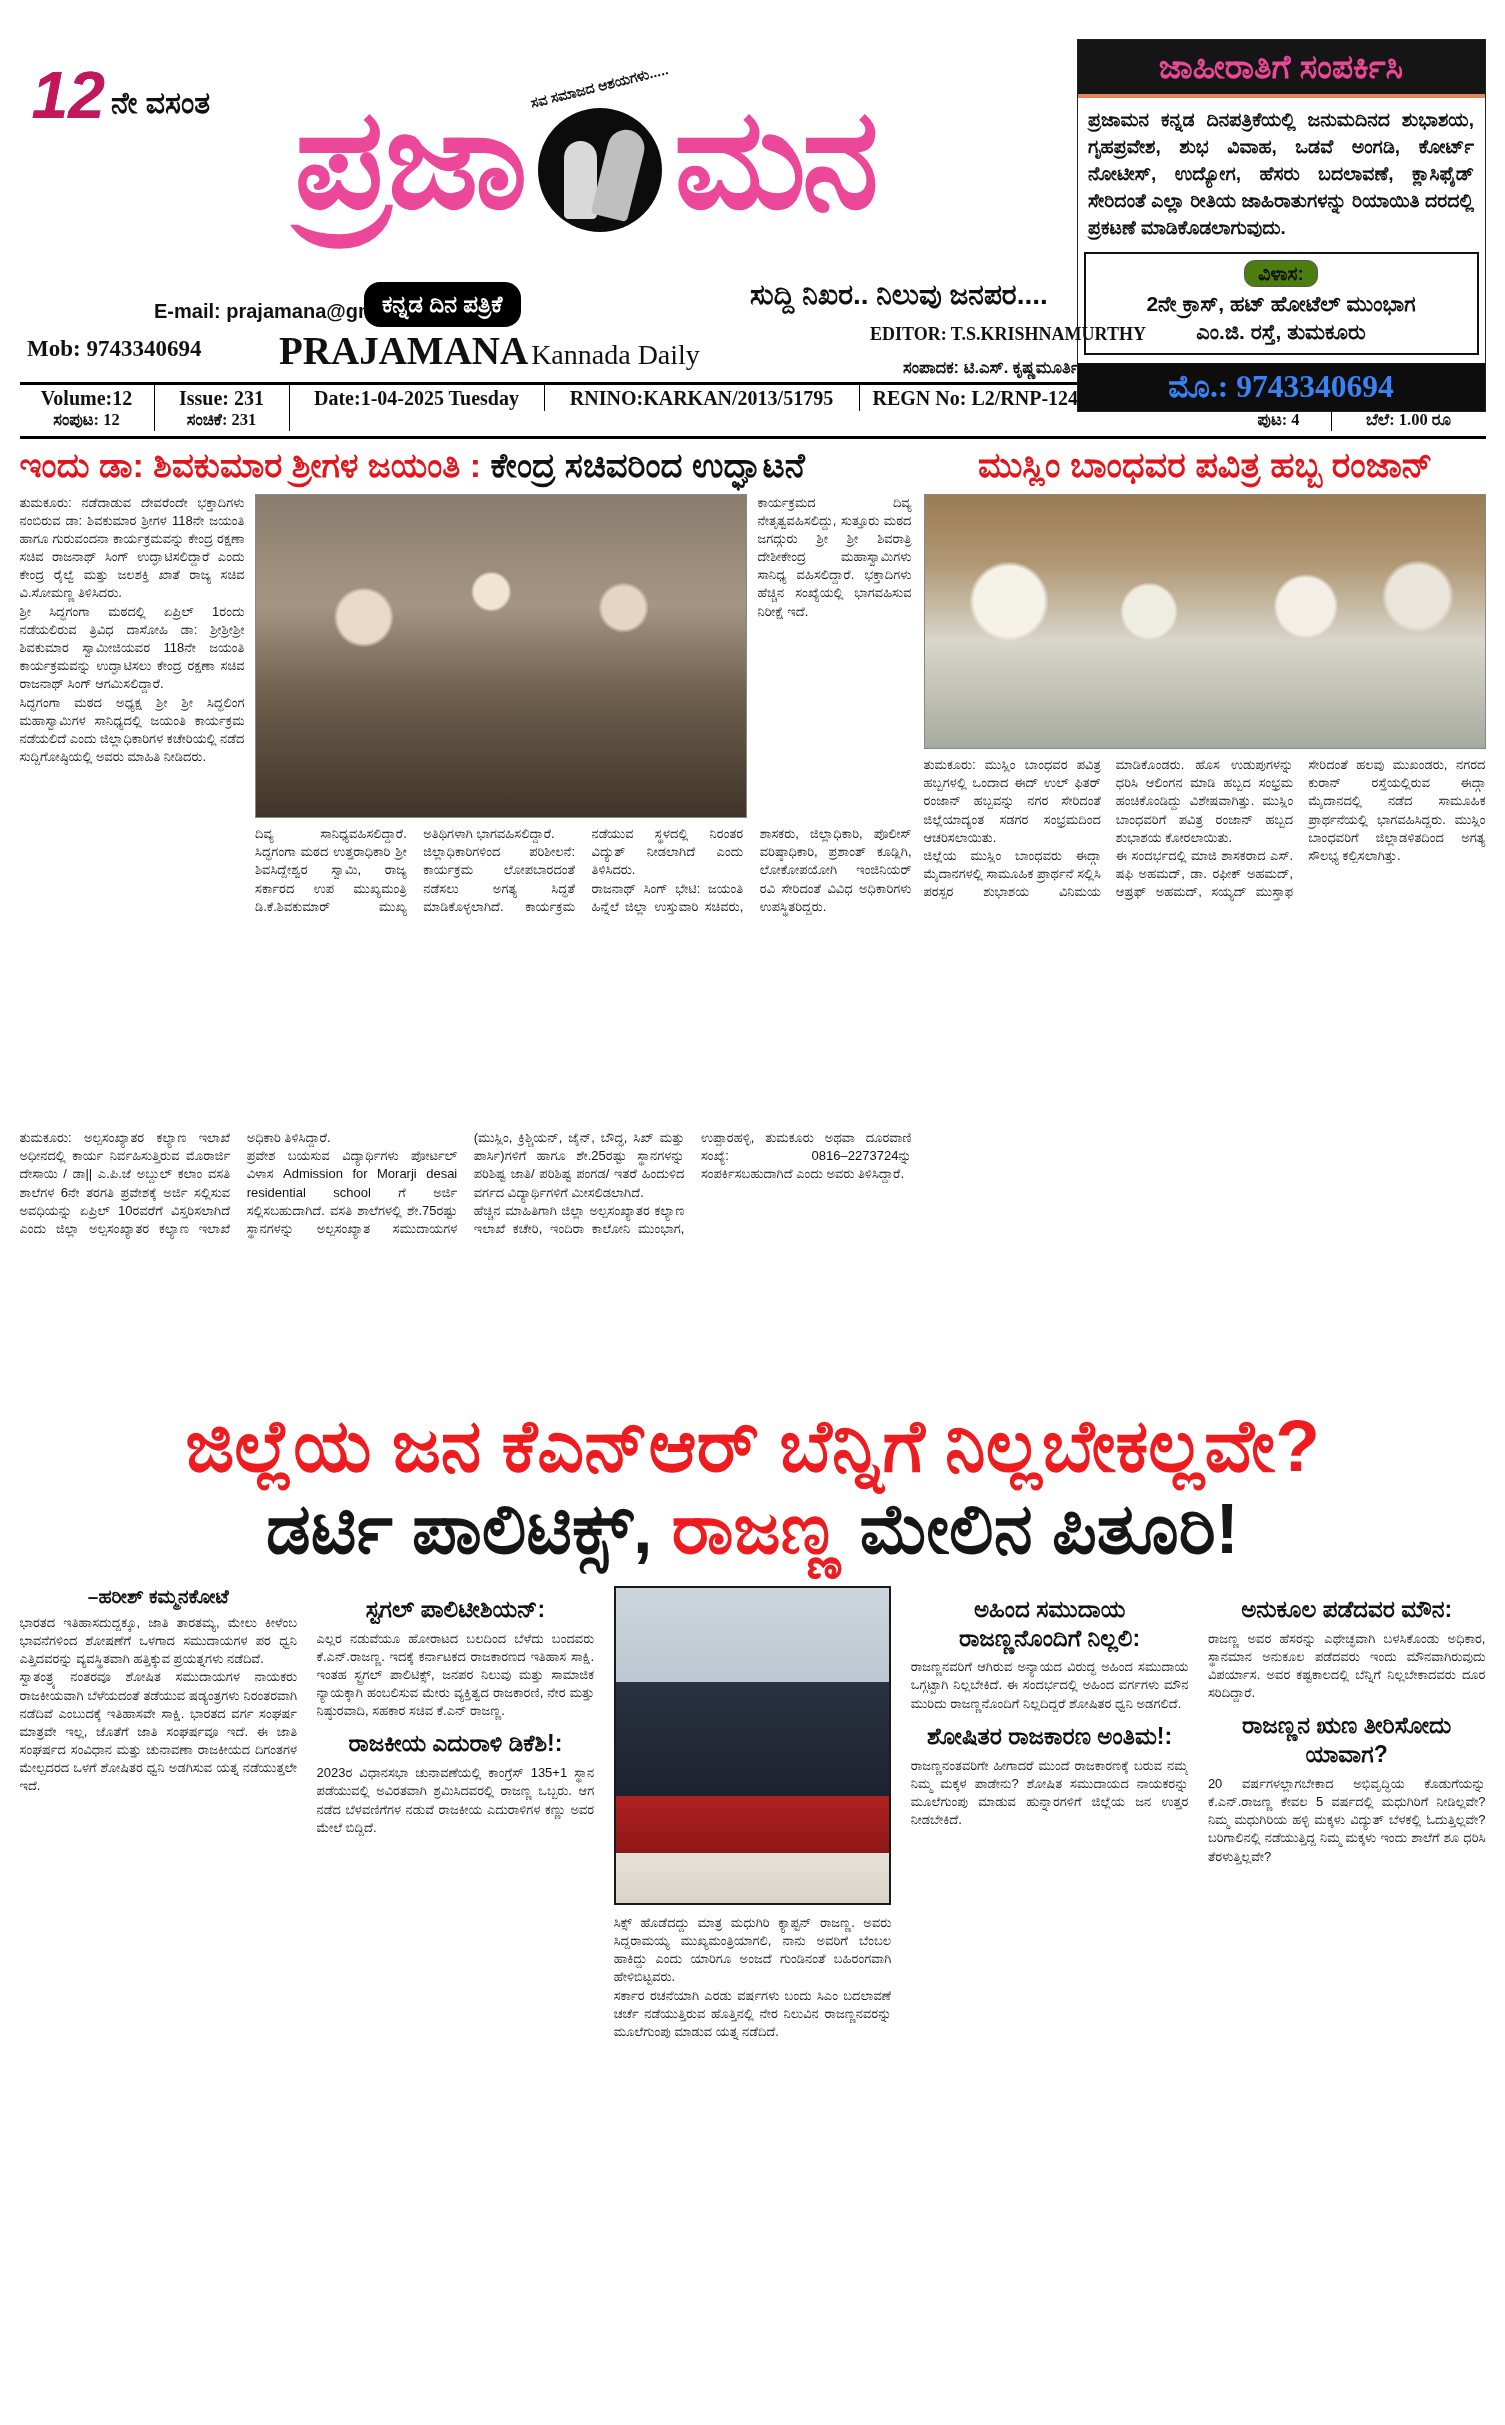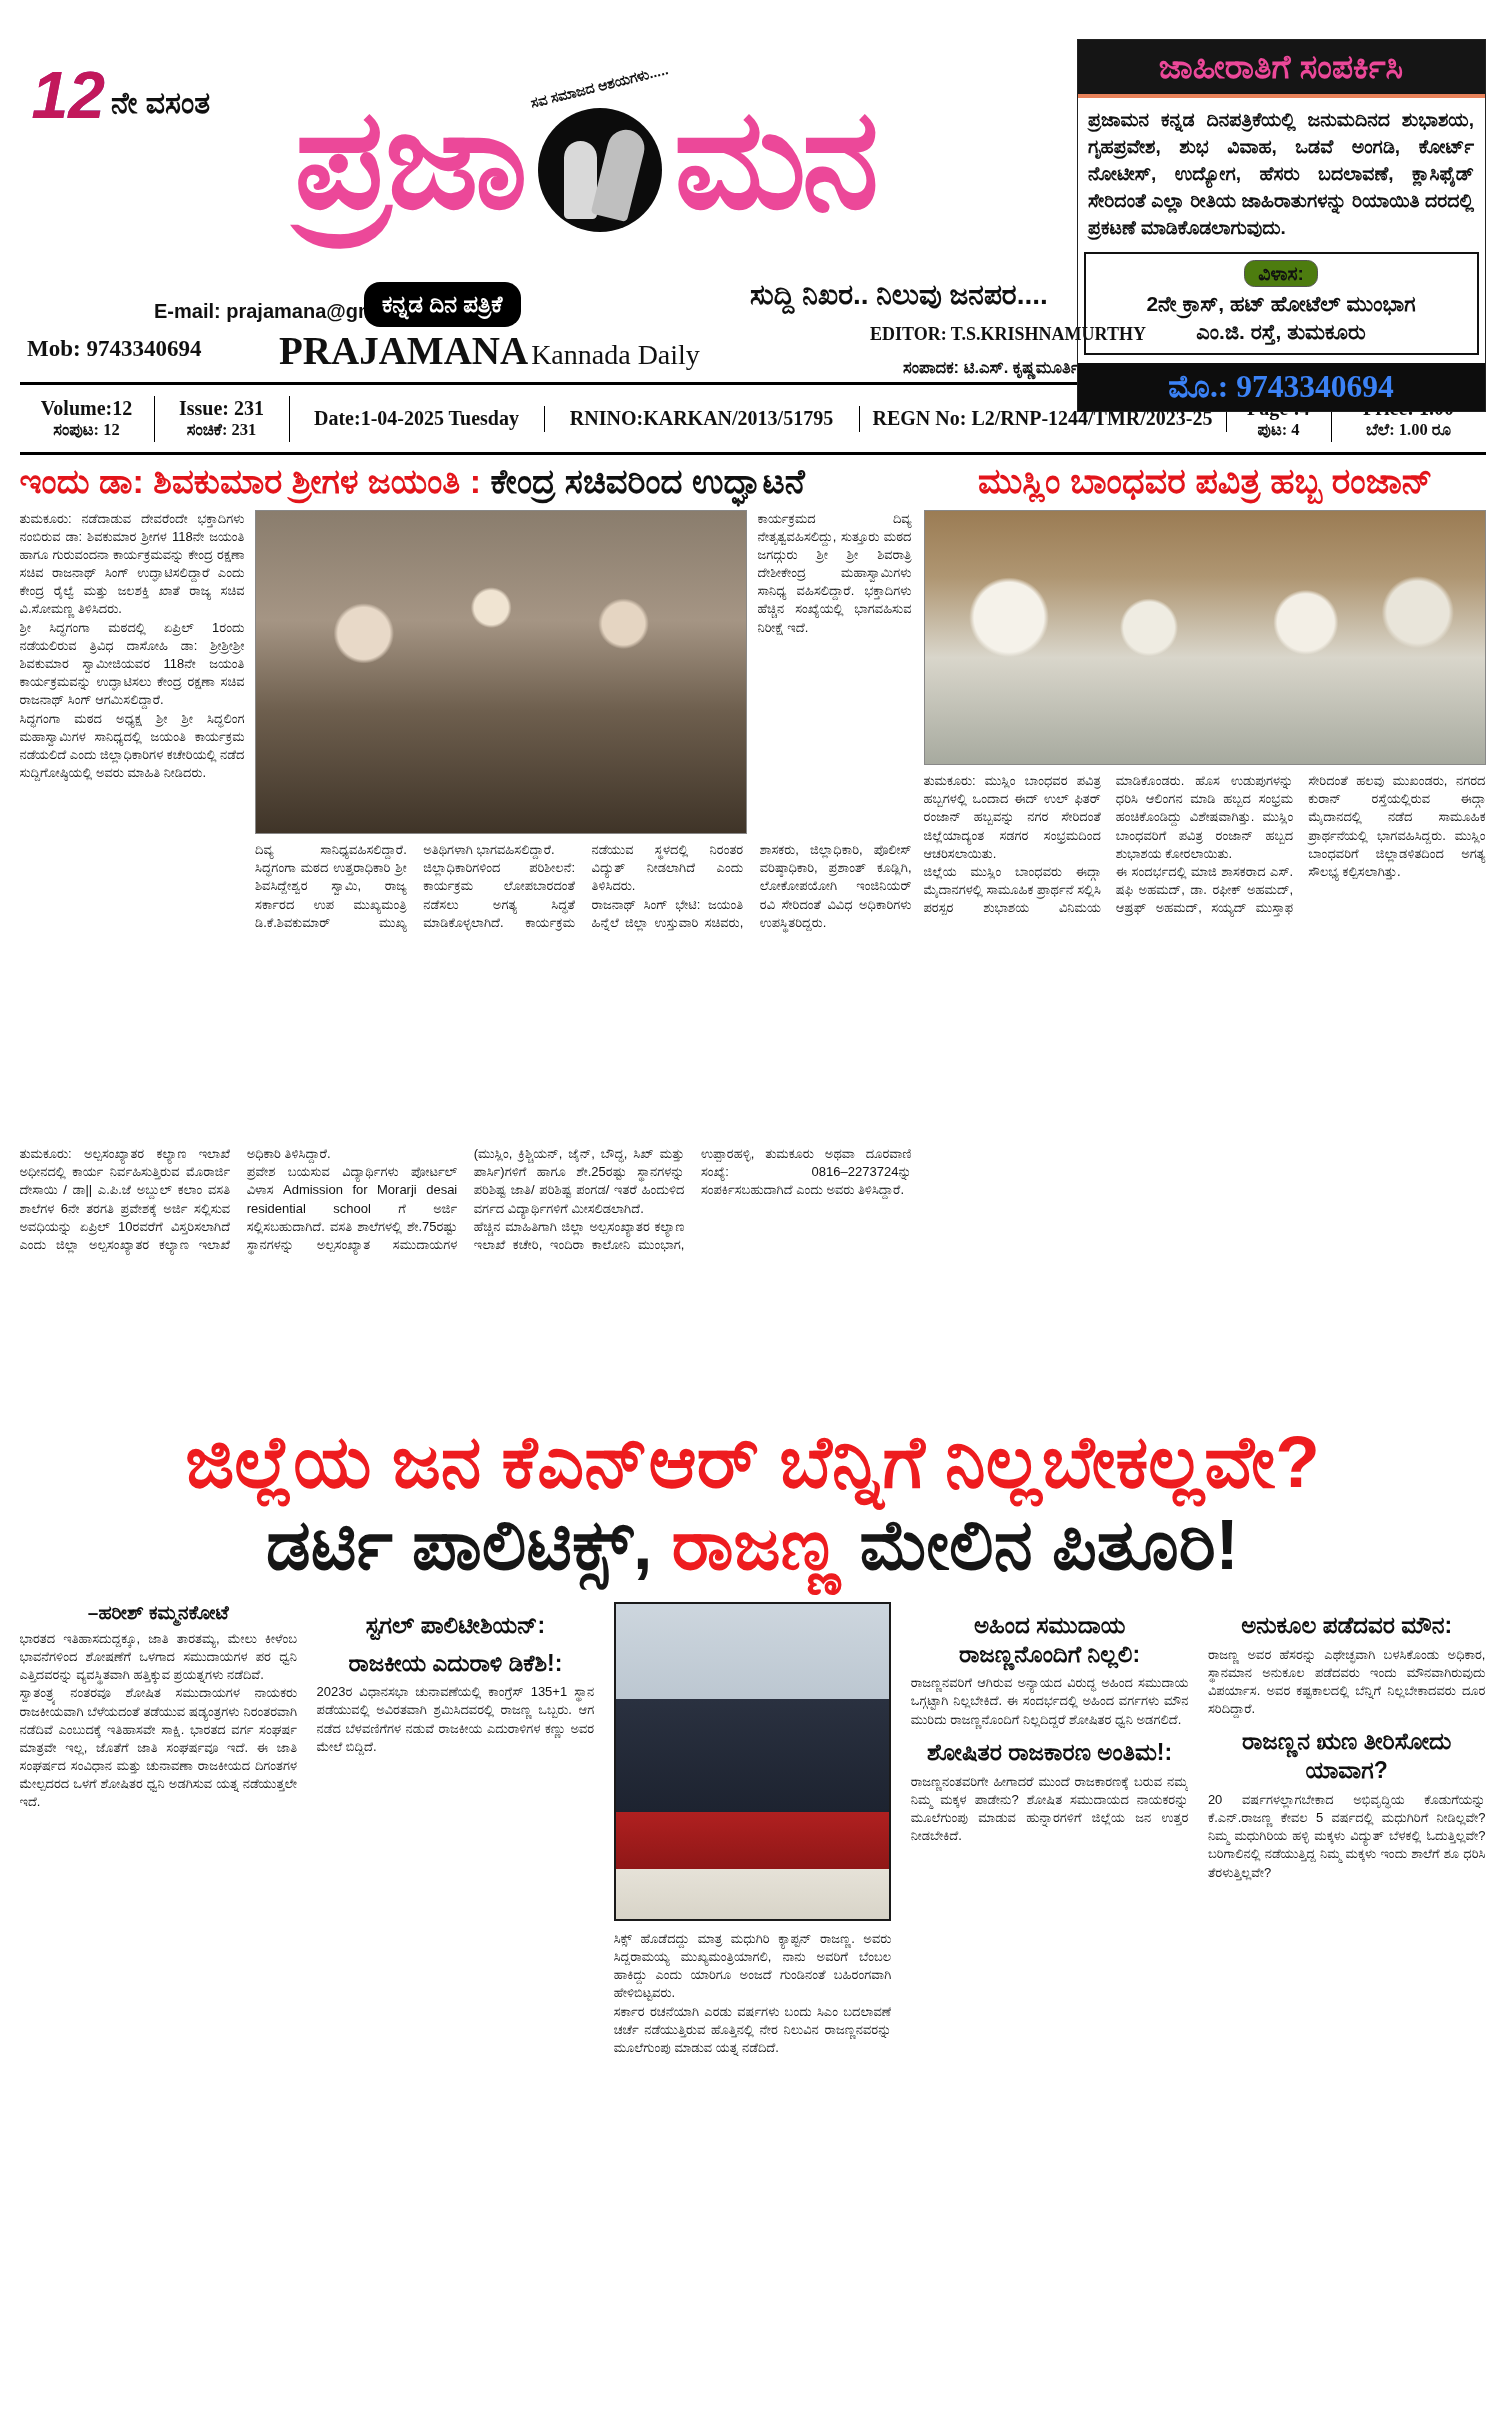--- a/index.html
+++ b/index.html
@@ -32,21 +32,21 @@
   
   .adbox { position:absolute; right:19.5px; top:39px; width:409px; border:1.5px solid #222; }
   .adbox-head { background:#151515; color:#ec4899; text-align:center; font-size:33px; font-weight:900; padding:7.5px 3px; border-bottom:4.5px solid #e8825a; }
   .adbox-body { font-size:19px; font-weight:bold; text-align:justify; padding:9px 10.5px 7.5px; line-height:1.42; }
   .addr { border:2.2px solid #111; margin:3px 6px 7.5px; padding:6px 4.5px 9px; text-align:center; }
   .addr-label { display:inline-block; border:1.5px solid #555; background:#4d7c0f; border-radius:10.5px; padding:1.5px 13.5px; font-size:19px; font-weight:bold; }
   .addr-line { font-size:21px; font-weight:bold; margin-top:4.5px; }
   .adbox-phone { background:#0d0d0d; color:#3b82f6; text-align:center; font-size:31.5px; font-weight:900; padding:6px 0; font-family:"Liberation Serif", serif; }
 
   
-  .infobar { margin:3px 19.5px 0; border-top:3px solid #000; border-bottom:3px solid #000; display:flex; align-items:center; height:73px; }
+  .infobar { margin:3px 19.5px 0; border-top:3px solid #000; border-bottom:3px solid #000; display:flex; align-items:flex-start; height:57px; }
   .ib-cell { display:flex; flex-direction:column; justify-content:center; text-align:center; padding:1.5px 9px; border-right:1.5px solid #000; flex:0 0 auto; font-family:"Liberation Serif", serif; }
   .ib-cell:last-child { border-right:none; }
   .ib-en { font-size:20px; font-weight:900; }
   .ib-kn { font-size:16.5px; font-weight:bold; }
 
   
   .hl-row { display:flex; gap:13.5px; padding:6px 19.5px 3px; align-items:baseline; }
   .hl-left { width:892px; font-size:34px; font-weight:900; line-height:1.1; }
   .hl-left .red { color:#e3151b; }
   .hl-left .blk { color:#111; }
@@ -214,20 +214,21 @@
 
   <div class="opinion">
     <div class="op-col">
       <div class="op-byline">–ಹರೀಶ್ ಕಮ್ಮನಕೋಟೆ</div>
       <div class="bodytext">ಭಾರತದ ಇತಿಹಾಸದುದ್ದಕ್ಕೂ, ಜಾತಿ ತಾರತಮ್ಯ, ಮೇಲು ಕೀಳೆಂಬ ಭಾವನೆಗಳಿಂದ ಶೋಷಣೆಗೆ ಒಳಗಾದ ಸಮುದಾಯಗಳ ಪರ ಧ್ವನಿ ಎತ್ತಿದವರನ್ನು ವ್ಯವಸ್ಥಿತವಾಗಿ ಹತ್ತಿಕ್ಕುವ ಪ್ರಯತ್ನಗಳು ನಡೆದಿವೆ.
 ಸ್ವಾತಂತ್ರ್ಯ ನಂತರವೂ ಶೋಷಿತ ಸಮುದಾಯಗಳ ನಾಯಕರು ರಾಜಕೀಯವಾಗಿ ಬೆಳೆಯದಂತೆ ತಡೆಯುವ ಷಡ್ಯಂತ್ರಗಳು ನಿರಂತರವಾಗಿ ನಡೆದಿವೆ ಎಂಬುದಕ್ಕೆ ಇತಿಹಾಸವೇ ಸಾಕ್ಷಿ. ಭಾರತದ ವರ್ಗ ಸಂಘರ್ಷ ಮಾತ್ರವೇ ಇಲ್ಲ, ಜೊತೆಗೆ ಜಾತಿ ಸಂಘರ್ಷವೂ ಇದೆ. ಈ ಜಾತಿ ಸಂಘರ್ಷದ ಸಂವಿಧಾನ ಮತ್ತು ಚುನಾವಣಾ ರಾಜಕೀಯದ ದಿಗಂತಗಳ ಮೇಲ್ಪದರದ ಒಳಗೆ ಶೋಷಿತರ ಧ್ವನಿ ಅಡಗಿಸುವ ಯತ್ನ ನಡೆಯುತ್ತಲೇ ಇದೆ.</div>
     </div>
 
     <div class="op-col">
       <div class="op-head">ಸ್ಟಗಲ್ ಪಾಲಿಟೀಶಿಯನ್:</div>
+      <div class="bodytext">ಎಲ್ಲರ ನಡುವೆಯೂ ಹೋರಾಟದ ಬಲದಿಂದ ಬೆಳೆದು ಬಂದವರು ಕೆ.ಎನ್.ರಾಜಣ್ಣ. ಇದಕ್ಕೆ ಕರ್ನಾಟಕದ ರಾಜಕಾರಣದ ಇತಿಹಾಸ ಸಾಕ್ಷಿ. ಇಂತಹ ಸ್ಟ್ರಗಲ್ ಪಾಲಿಟಿಕ್ಸ್, ಜನಪರ ನಿಲುವು ಮತ್ತು ಸಾಮಾಜಿಕ ನ್ಯಾಯಕ್ಕಾಗಿ ಹಂಬಲಿಸುವ ಮೇರು ವ್ಯಕ್ತಿತ್ವದ ರಾಜಕಾರಣಿ, ನೇರ ಮತ್ತು ನಿಷ್ಠುರವಾದಿ, ಸಹಕಾರ ಸಚಿವ ಕೆ.ಎನ್ ರಾಜಣ್ಣ.</div>
       <div class="op-head">ರಾಜಕೀಯ ಎದುರಾಳಿ ಡಿಕೆಶಿ!:</div>
       <div class="bodytext">2023ರ ವಿಧಾನಸಭಾ ಚುನಾವಣೆಯಲ್ಲಿ ಕಾಂಗ್ರೆಸ್ 135+1 ಸ್ಥಾನ ಪಡೆಯುವಲ್ಲಿ ಅವಿರತವಾಗಿ ಶ್ರಮಿಸಿದವರಲ್ಲಿ ರಾಜಣ್ಣ ಒಬ್ಬರು. ಆಗ ನಡೆದ ಬೆಳವಣಿಗೆಗಳ ನಡುವೆ ರಾಜಕೀಯ ಎದುರಾಳಿಗಳ ಕಣ್ಣು ಅವರ ಮೇಲೆ ಬಿದ್ದಿದೆ.</div>
     </div>
 
     <div class="op-col">
       <div class="photo3"></div>
       <div class="bodytext">ಸಿಕ್ಸ್ ಹೊಡೆದದ್ದು ಮಾತ್ರ ಮಧುಗಿರಿ ಕ್ಯಾಪ್ಟನ್ ರಾಜಣ್ಣ. ಅವರು ಸಿದ್ದರಾಮಯ್ಯ ಮುಖ್ಯಮಂತ್ರಿಯಾಗಲಿ, ನಾನು ಅವರಿಗೆ ಬೆಂಬಲ ಹಾಕಿದ್ದು ಎಂದು ಯಾರಿಗೂ ಅಂಜದೆ ಗುಂಡಿನಂತೆ ಬಹಿರಂಗವಾಗಿ ಹೇಳಿಬಿಟ್ಟವರು.
 ಸರ್ಕಾರ ರಚನೆಯಾಗಿ ಎರಡು ವರ್ಷಗಳು ಬಂದು ಸಿಎಂ ಬದಲಾವಣೆ ಚರ್ಚೆ ನಡೆಯುತ್ತಿರುವ ಹೊತ್ತಿನಲ್ಲಿ ನೇರ ನಿಲುವಿನ ರಾಜಣ್ಣನವರನ್ನು ಮೂಲೆಗುಂಪು ಮಾಡುವ ಯತ್ನ ನಡೆದಿದೆ.</div>
     </div>
 

